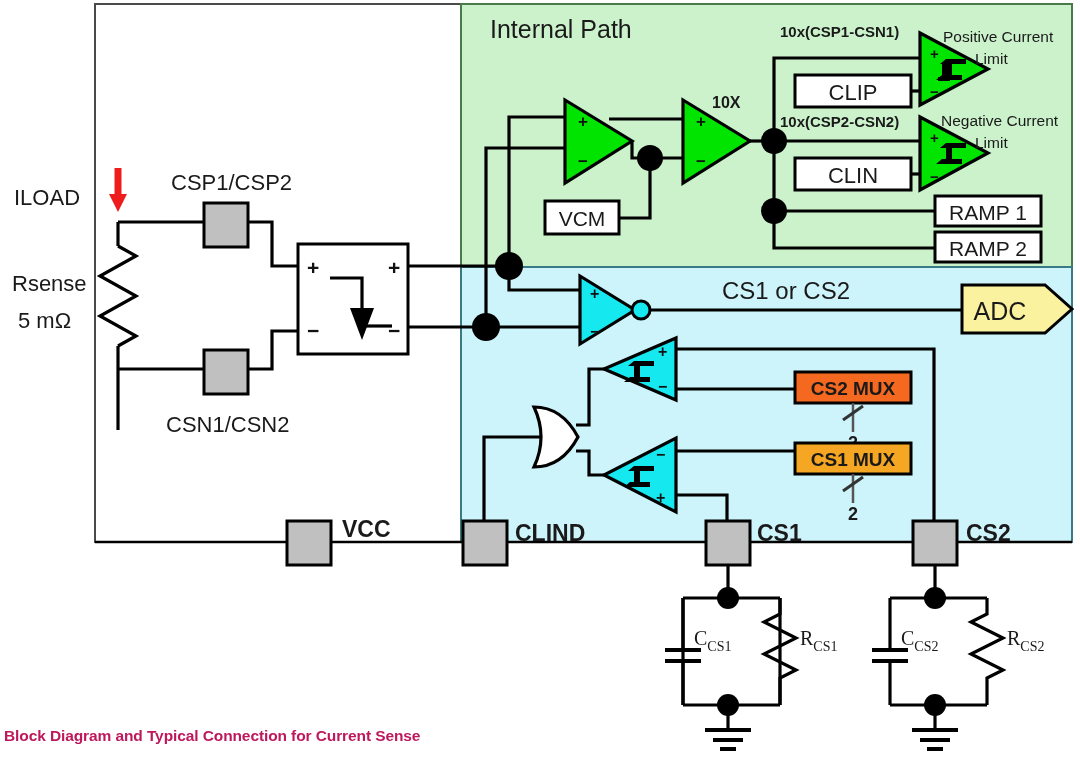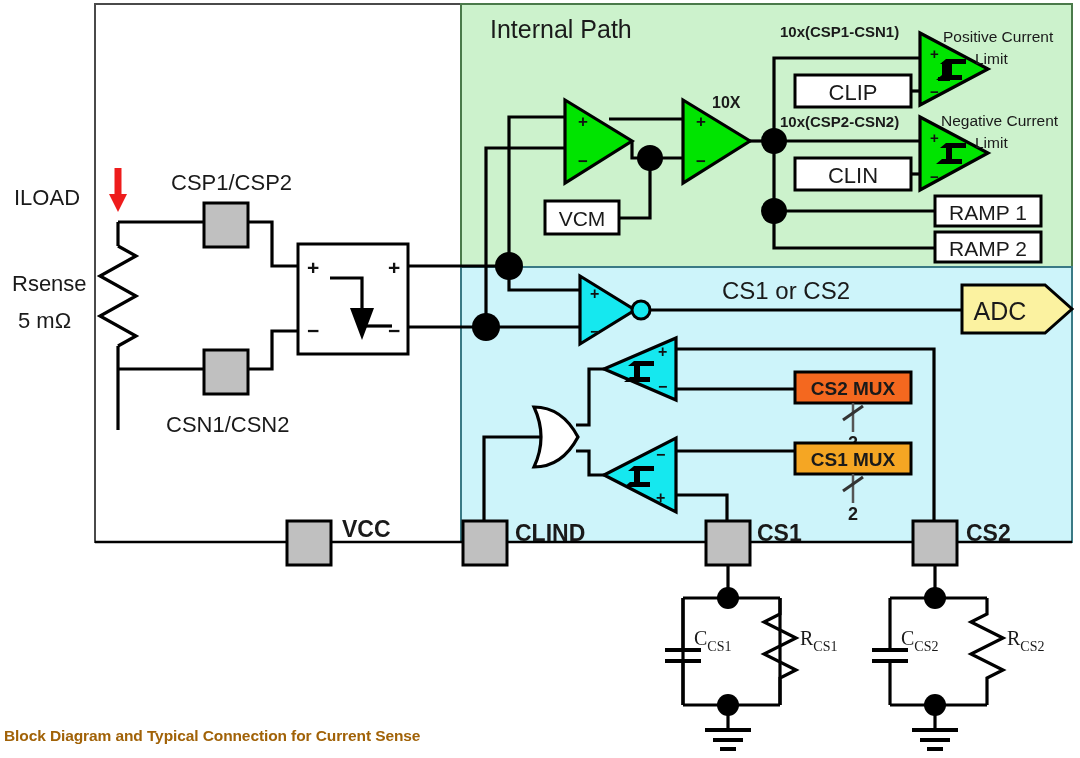--- a/index.html
+++ b/index.html
@@ -9,21 +9,21 @@
   .wire{stroke:#000;stroke-width:3.2;fill:none;stroke-linecap:butt;}
   .wire-thin{stroke:#000;stroke-width:2.6;fill:none;}
   .panelborder{stroke:#4a4a4a;stroke-width:2;}
   .pin{fill:#c0c0c0;stroke:#000;stroke-width:3;}
   .node{fill:#000;}
   .lbl{font-family:"Liberation Sans",sans-serif;fill:#1a1a1a;}
   .lbl-serif{font-family:"Liberation Serif",serif;fill:#1a1a1a;}
   .bold{font-weight:bold;}
   .pm{font-family:"Liberation Sans",sans-serif;font-weight:bold;fill:#111;}
   .whitebox{fill:#ffffff;stroke:#000;stroke-width:3;}
-  .caption{position:absolute;left:4px;top:727px;font-size:15.5px;font-weight:bold;color:#a16207;letter-spacing:-0.1px;}
+  .caption{position:absolute;left:4px;top:727px;font-size:15.5px;font-weight:bold;color:#be185d;letter-spacing:-0.1px;}
 </style>
 </head>
 <body>
 
 <div id="stage">
 <svg width="1080" height="758" viewBox="0 0 1080 758" xmlns="http://www.w3.org/2000/svg">
 
   <rect x="95" y="4" width="977" height="538" fill="#ffffff" class="panelborder"></rect>
 
   <rect x="461" y="4" width="611" height="263" fill="#ccf2cc" stroke="#4a7a4a" stroke-width="2"></rect>

